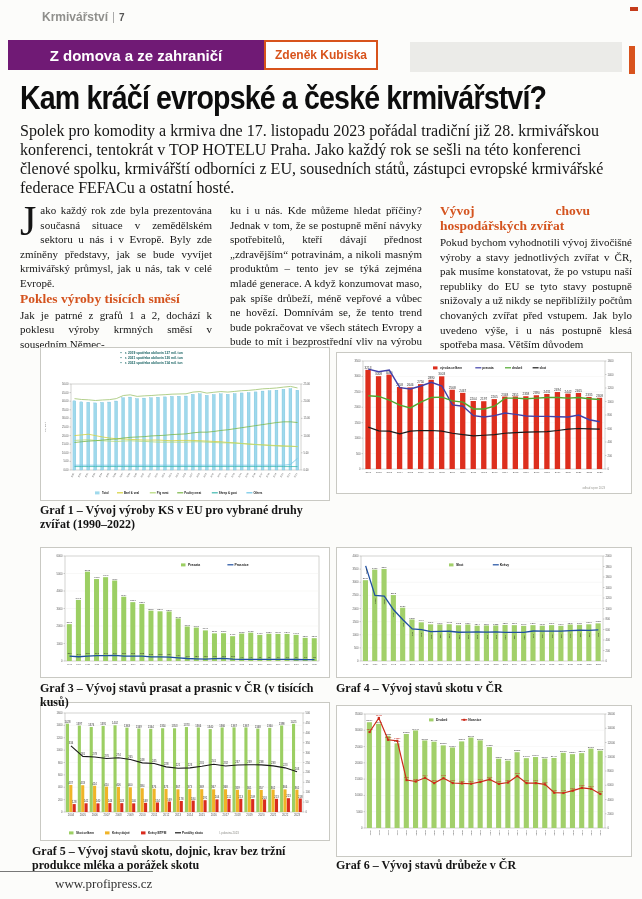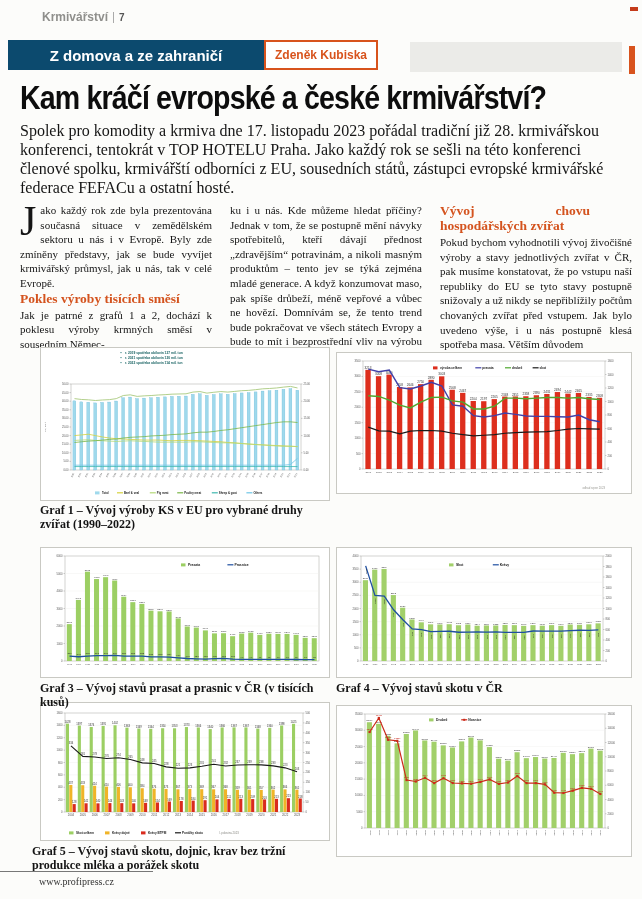--- a/index.html
+++ b/index.html
@@ -1,21 +1,21 @@
 <!DOCTYPE html>
 <html><head>
 <meta charset="utf-8">
 <style>
   html,body{margin:0;padding:0;}
   .page{position:relative;width:642px;height:899px;background:#fcfcfa;overflow:hidden;
         font-family:"Liberation Serif",serif;color:#151515;}
   .masthead{position:absolute;left:42px;top:10px;font-family:"Liberation Sans",sans-serif;
         font-weight:bold;font-size:12px;color:#8f8f8c;}
   .mh-page{color:#555;border-left:1px solid #aaa;padding-left:5px;margin-left:5px;font-size:10px;}
-  .banner-main{position:absolute;left:8px;top:40px;width:256px;height:30px;background:#0c4a6e;
+  .banner-main{position:absolute;left:8px;top:40px;width:256px;height:30px;background:#701a75;
         color:#fff;font-family:"Liberation Sans",sans-serif;font-weight:bold;font-size:15px;
         display:flex;align-items:center;justify-content:center;}
   .banner-author{position:absolute;left:264px;top:40px;height:26px;background:#fff;
         border:2px solid #d8531d;color:#d8531d;font-family:"Liberation Sans",sans-serif;
         font-weight:bold;font-size:12px;display:flex;align-items:center;padding:0 9px;}
   .banner-ghost{position:absolute;left:410px;top:42px;width:212px;height:30px;background:#ebebe8;}
   .edge-strip{position:absolute;left:629px;top:46px;width:6px;height:28px;background:#d8531d;}
   .corner-mark{position:absolute;left:630px;top:7px;width:8px;height:4px;background:#c43a1a;}
   .headline{position:absolute;left:20px;top:78px;width:640px;margin:0;
         font-family:"Liberation Sans",sans-serif;font-weight:700;font-size:34px;
@@ -25,21 +25,21 @@
   .col{flex:1;font-size:11px;line-height:14.6px;text-align:justify;}
   .body{margin:0;}
   .dropcap{float:left;font-size:42px;line-height:33px;padding:2px 4px 0 0;font-weight:400;}
   .subhead{margin:0 0 2px 0;color:#d4531e;font-size:13.5px;line-height:15px;font-weight:bold;}
   .col3 .subhead{width:150px;margin-top:0;}
   .chart-box{position:absolute;background:#fff;border:1px solid #c9c9c3;}
   .chart-box svg{display:block;}
   svg text{font-family:"Liberation Sans",sans-serif;}
   .caption{position:absolute;font-weight:bold;font-size:12px;line-height:14px;color:#141414;}
   .foot-rule{position:absolute;left:0;top:871px;width:153px;border-top:1px solid #777;}
-  .foot-url{position:absolute;left:39px;top:876px;font-size:10px;color:#333;}
+  .foot-url{position:absolute;left:55px;top:876px;font-size:13px;color:#333;}
 </style>
 </head>
 <body>
 
 <div class="page">
 
   <div class="masthead">
     <span>Krmivářství</span><span class="mh-page">7</span>
   </div>
 
@@ -1026,16 +1026,17 @@
         <line x1="124.2" y1="13.8" x2="130.2" y2="13.8" stroke="#cc2a1a" stroke-width="1.2"></line>
         <rect x="126.2" y="12.8" width="2" height="2" fill="#cc2a1a"></rect>
         <text x="131.2" y="15" font-size="3.4" fill="#222" text-anchor="start" font-weight="bold">Nosnice</text>
       </svg>
   </div>
 
   <div class="caption" style="left:40px;top:503px;width:290px;">Graf 1 – Vývoj výroby KS v EU pro vybrané druhy zvířat (1990–2022)</div>
   <div class="caption" style="left:40px;top:681px;width:290px;">Graf 3 – Vývoj stavů prasat a prasnic v ČR (v tisících kusů)</div>
   <div class="caption" style="left:336px;top:681px;width:294px;">Graf 4 – Vývoj stavů skotu v ČR</div>
   <div class="caption" style="left:32px;top:844px;width:292px;">Graf 5 – Vývoj stavů skotu, dojnic, krav bez tržní produkce mléka a porážek skotu</div>
+  <div class="caption" style="left:336px;top:858px;width:294px;">Graf 6 – Vývoj stavů drůbeže v ČR</div>
 
   <div class="foot-rule"></div>
   <div class="foot-url">www.profipress.cz</div>
 </div>
 
 </body></html>

